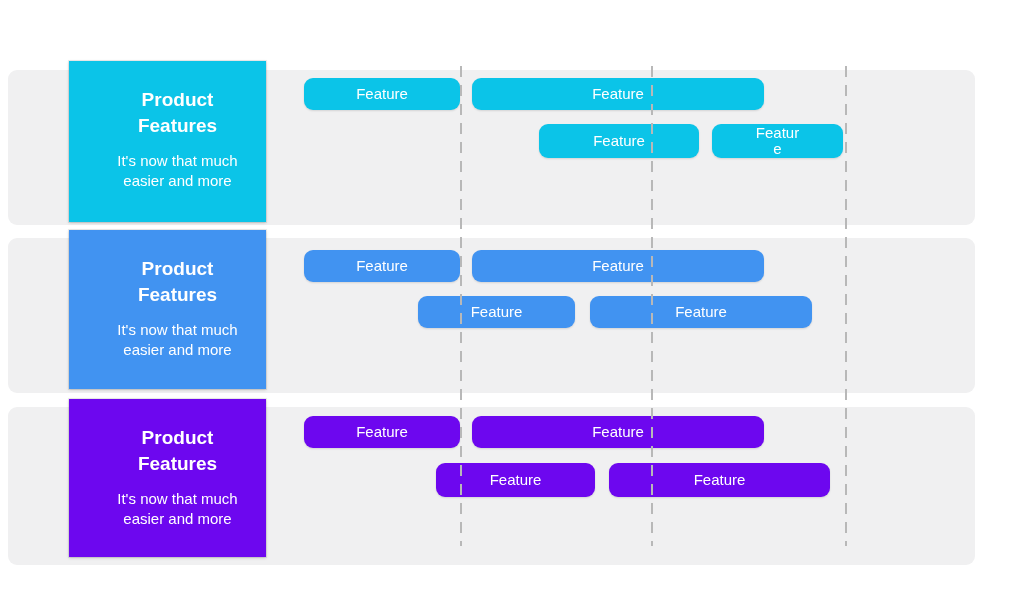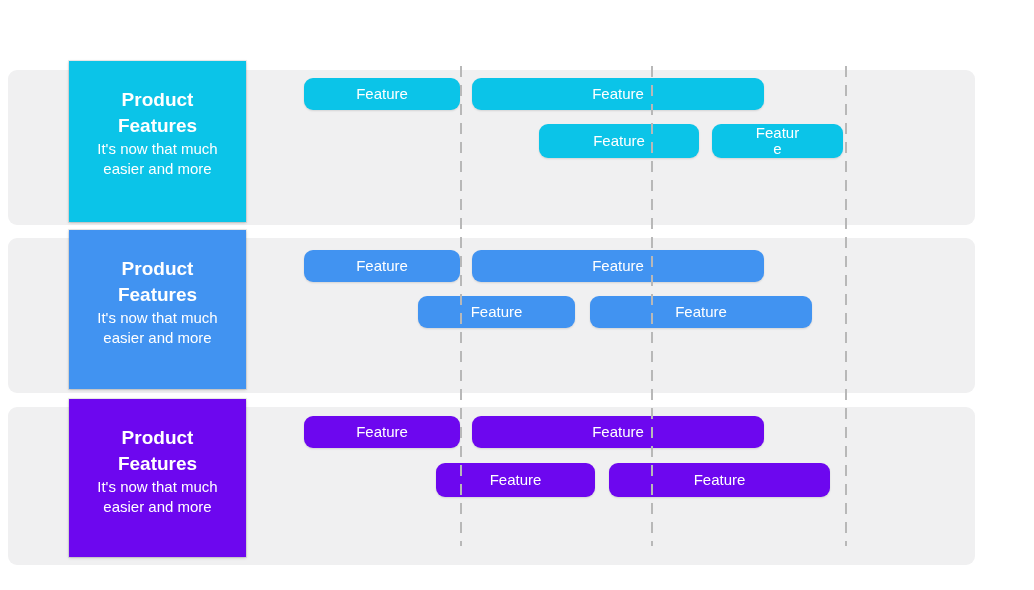--- a/index.html
+++ b/index.html
@@ -59,33 +59,34 @@
   .lane.lane3 { top: 407px; height: 158px; }
   
   .card {
     position: absolute;
     left: 61px;
     width: 177px;
     color: #ffffff;
     text-align: center;
     z-index: 2;
     box-shadow: 0 0 0 1px rgba(0,0,0,0.07), 0 1px 3px rgba(0,0,0,0.18);
+    padding-left: 20px;
   }
   .lane1 .card { top: -9px; height: 161px; background: #0bc4e8; }
   .lane2 .card { top: -8px; height: 159px; background: #4193f1; }
   .lane3 .card { top: -8px; height: 158px; background: #6d07ef; }
   .card-title {
     margin: 26px auto 0 auto;
     max-width: 120px;
     font-size: 19px;
     font-weight: bold;
     line-height: 26px;
   }
   .card-sub {
-    margin: 0 auto;
+    margin: 12px auto;
     max-width: 152px;
     font-size: 15px;
     line-height: 20px;
   }
   
   .bar {
     position: absolute;
     border-radius: 9px;
     color: #ffffff;
     font-size: 15px;

